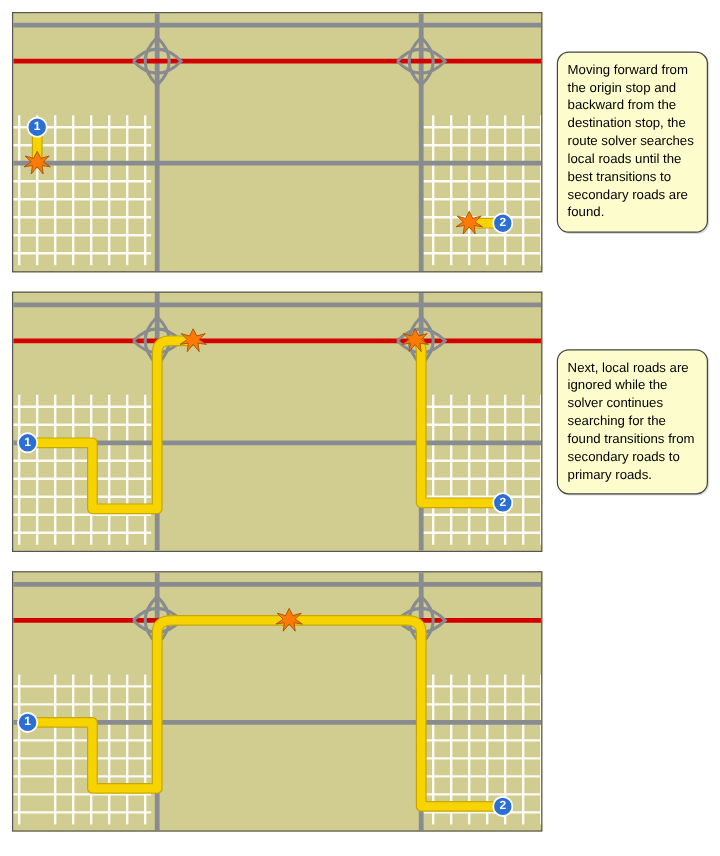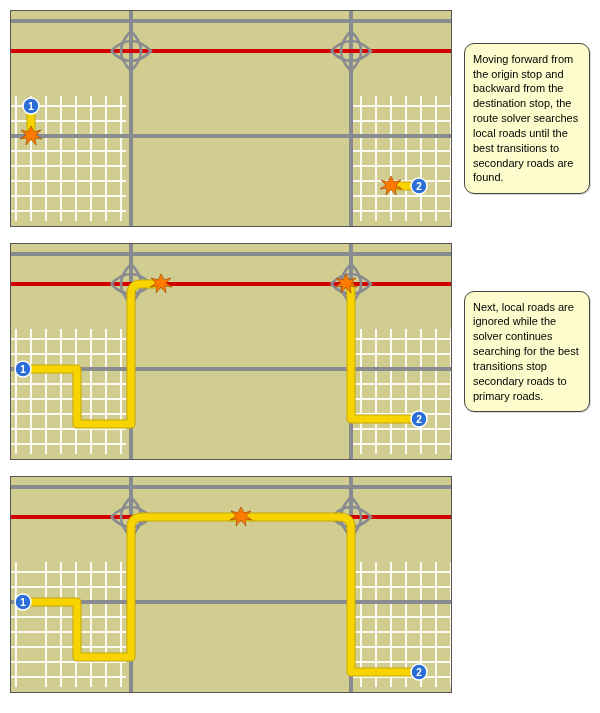--- a/index.html
+++ b/index.html
@@ -193,21 +193,21 @@
       <g>
         <circle class="stop-circle" cx="12" cy="125" r="8"></circle>
         <text class="stop-label" x="12" y="125">1</text>
       </g>
       <g>
         <circle class="stop-circle" cx="408" cy="175" r="8"></circle>
         <text class="stop-label" x="408" y="175">2</text>
       </g>
     </svg>
   </div>
-  <div class="caption-box">Next, local roads are ignored while the solver continues searching for the best transitions stop secondary roads to primary roads.</div>
+  <div class="caption-box">Next, local roads are ignored while the solver continues searching for the found transitions from secondary roads to primary roads.</div>
 </div>
 
 <div class="panel-row">
   <div class="map-panel">
     <svg class="map" viewBox="0 0 440 215">
       <g>
         <g>
           <line class="local-road" x1="0" y1="95" x2="115" y2="95"></line>
           <line class="local-road" x1="0" y1="110" x2="115" y2="110"></line>
           <line class="local-road" x1="0" y1="140" x2="115" y2="140"></line>

